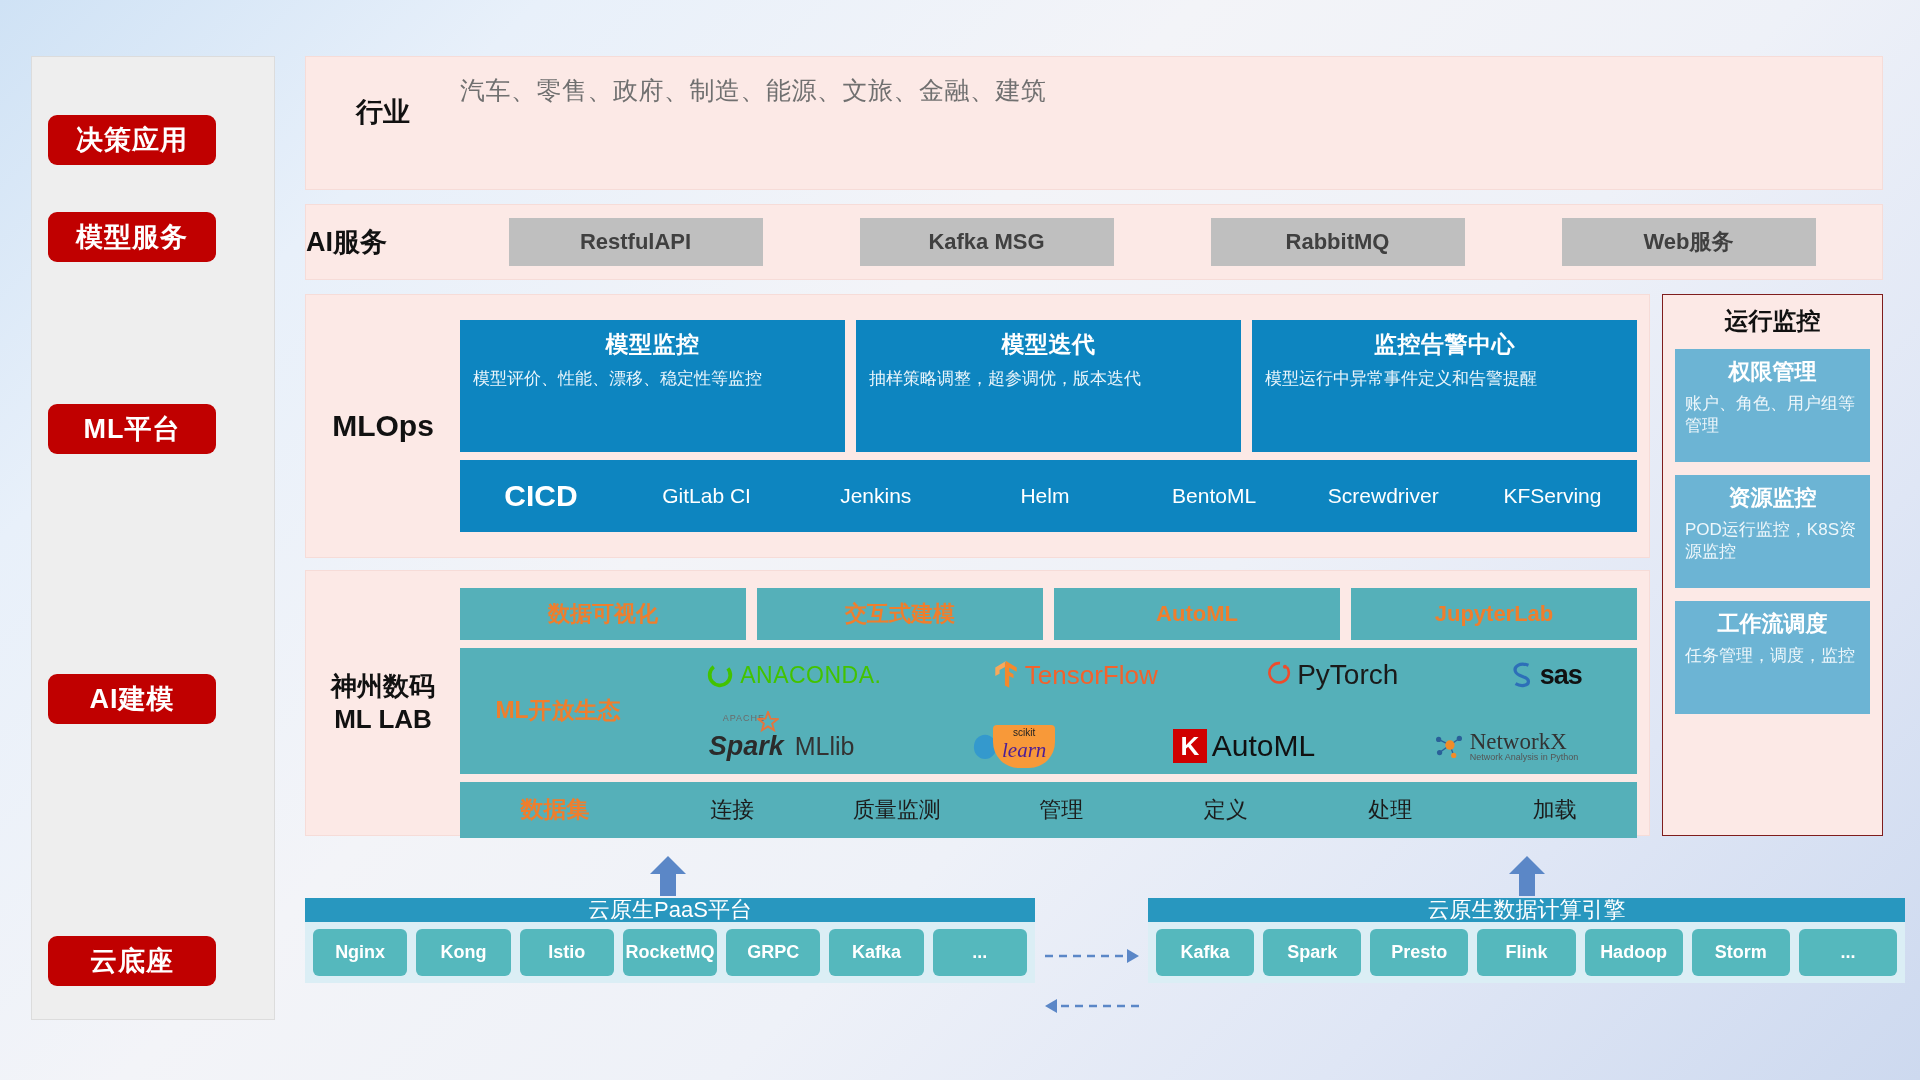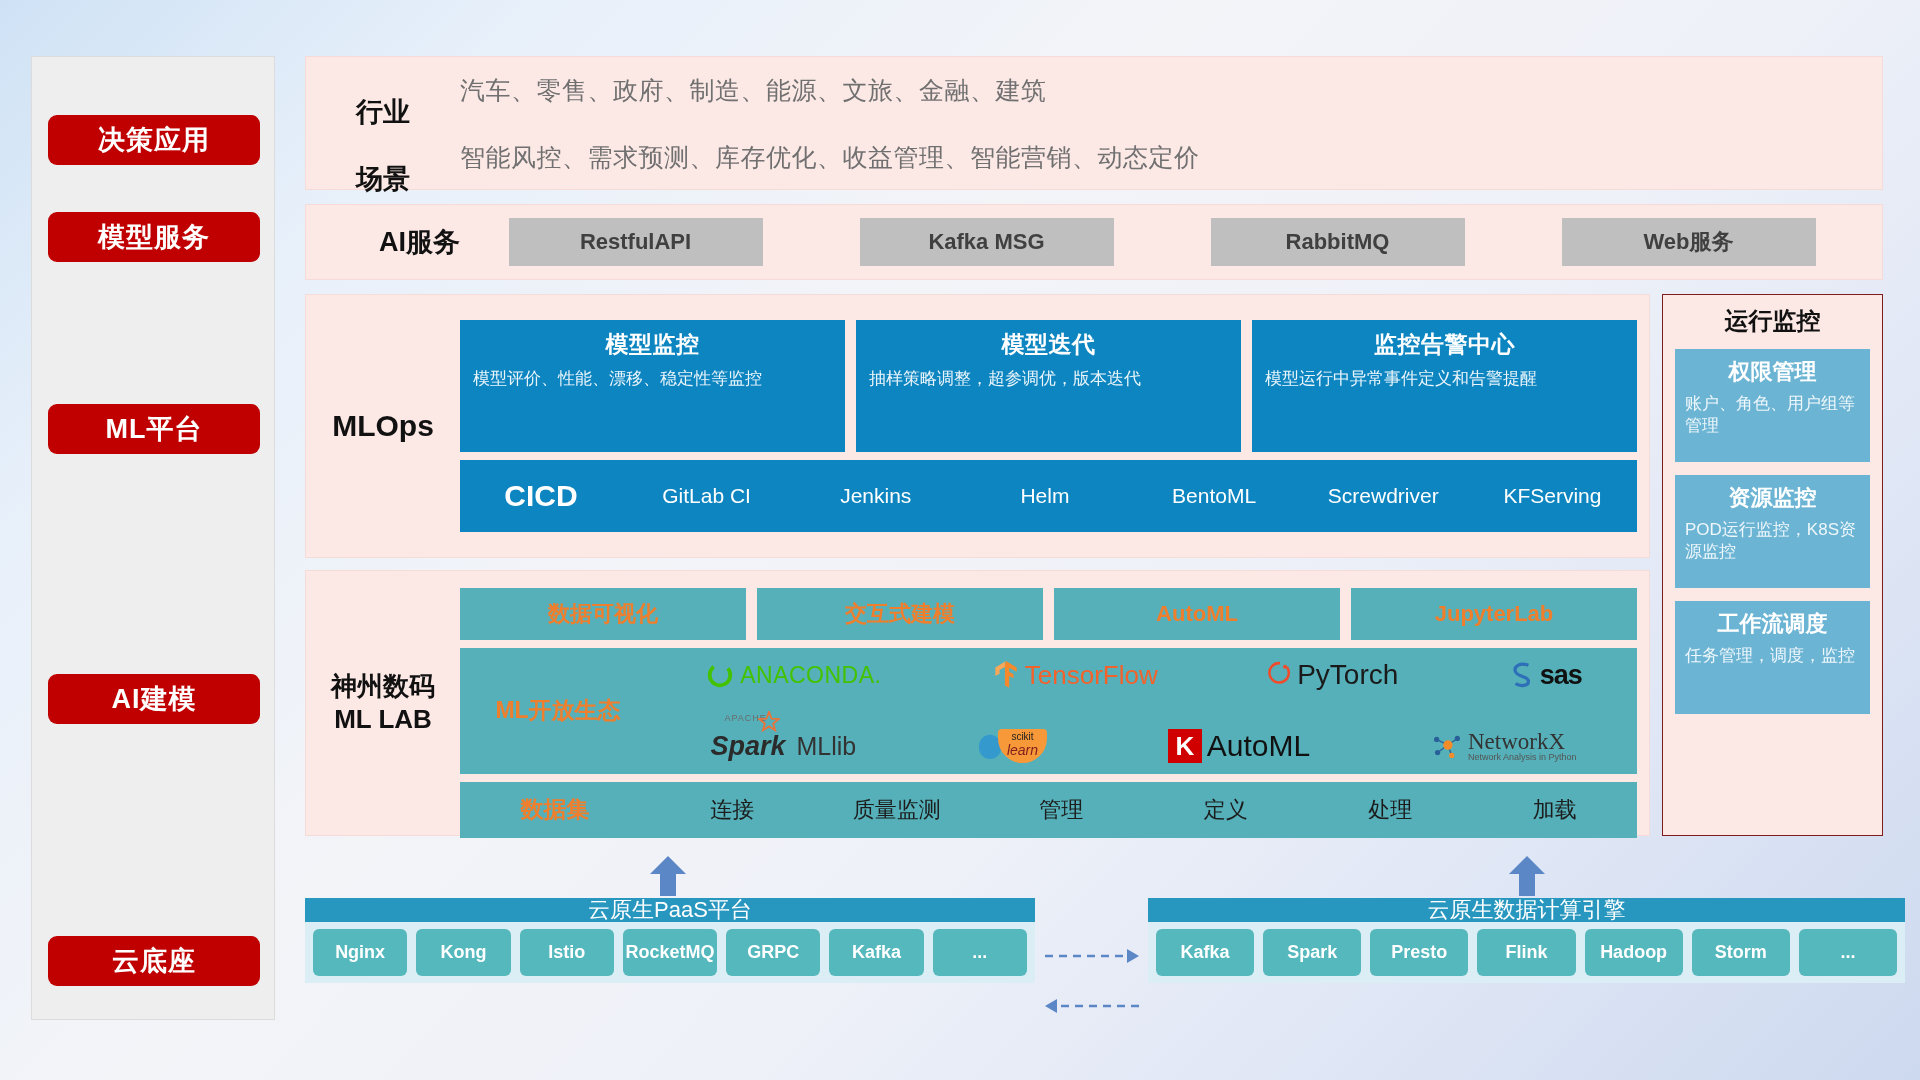--- a/index.html
+++ b/index.html
@@ -14,21 +14,21 @@
   }
 
   
   #left-rail {
     position: absolute; left: 31px; top: 56px;
     width: 244px; height: 964px;
     background: #eeeeee;
     border: 1px solid #dcdcdc;
   }
   .rail-pill {
-    position: absolute; left: 16px; width: 212px; height: 50px;
+    position: absolute; left: 16px; width: 168px; height: 50px;
     background: #c00000; border-radius: 9px;
     color: #ffffff; font-size: 27px; font-weight: bold;
     display: flex; align-items: center; justify-content: center;
     letter-spacing: 1px;
   }
 
   
   #content { position: absolute; left: 305px; top: 0; width: 1600px; height: 1080px; }
 
   .band {
@@ -45,21 +45,21 @@
     font-size: 27px; font-weight: bold; color: #111111;
     flex: 0 0 154px;
     margin-top: 43px;
   }
   .ind-val { font-size: 25px; color: #707070; letter-spacing: .5px; }
 
   
   #band-aiservice { top: 204px; width: 1578px; height: 76px;
     display: flex; align-items: center; }
   #aiservice-label {
-    width: 154px; flex: 0 0 154px; text-align: right;
+    width: 154px; flex: 0 0 154px; text-align: left;
     font-size: 27px; font-weight: bold; color: #111111;
   }
   #aiservice-items { display: flex; flex: 1; justify-content: space-around; padding-right: 18px; }
   .svc-chip {
     width: 254px; height: 48px; background: #bfbfbf;
     display: flex; align-items: center; justify-content: center;
     font-size: 22px; font-weight: bold; color: #404040;
   }
 
   
@@ -184,24 +184,20 @@
   <div class="rail-pill" style="top:617px">AI建模</div>
   <div class="rail-pill" style="top:879px">云底座</div>
 </div>
 
 <div id="content">
 
   <div class="band" id="band-industry">
     <div class="ind-row">
       <div class="ind-key">行业</div>
       <div class="ind-val">汽车、零售、政府、制造、能源、文旅、金融、建筑</div>
-    </div>
-    <div class="ind-row">
-      <div class="ind-key">场景</div>
-      <div class="ind-val">智能风控、需求预测、库存优化、收益管理、智能营销、动态定价</div>
     </div>
   </div>
 
   <div class="band" id="band-aiservice">
     <div id="aiservice-label">AI服务</div>
     <div id="aiservice-items">
       <div class="svc-chip">RestfulAPI</div>
       <div class="svc-chip">Kafka MSG</div>
       <div class="svc-chip">RabbitMQ</div>
       <div class="svc-chip">Web服务</div>
@@ -294,21 +290,21 @@
                 <span style="font-size:27px;color:#2b2b2b;font-weight:bold;font-style:italic">Spark</span>
               </div>
               <span style="font-size:25px;color:#333;margin-left:6px">MLlib</span>
             </div>
             <div class="logo">
               <svg width="28" height="30" viewBox="0 0 30 32" aria-hidden="true">
                 <ellipse cx="14" cy="17" rx="12" ry="13" fill="#3499cd"></ellipse>
               </svg>
               <div style="background:#f89939;border-radius:4px 4px 26px 26px;padding:2px 9px 5px 9px;margin-left:-12px;text-align:center">
                 <div style="font-size:10px;color:#222">scikit</div>
-                <div style="font-size:14px;color:#7f1d1d;font-style:italic;font-family:Liberation Sans, sans-serif">learn</div>
+                <div style="font-size:21px;color:#4c1d95;font-style:italic;font-family:Liberation Serif, serif">learn</div>
               </div>
             </div>
             <div class="logo">
               <div style="background:#d00000;width:34px;height:34px;display:flex;align-items:center;justify-content:center">
                 <span style="color:#fff;font-size:26px;font-weight:bold">K</span>
               </div>
               <span style="font-size:30px;color:#111;font-weight:300">AutoML</span>
             </div>
             <div class="logo">
               <svg width="32" height="32" viewBox="0 0 34 34" aria-hidden="true">

